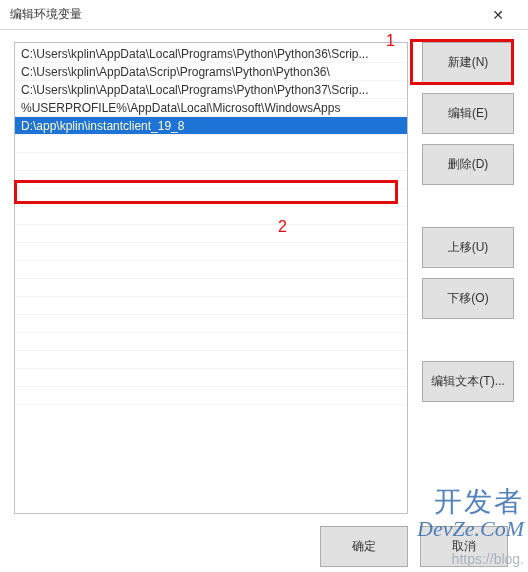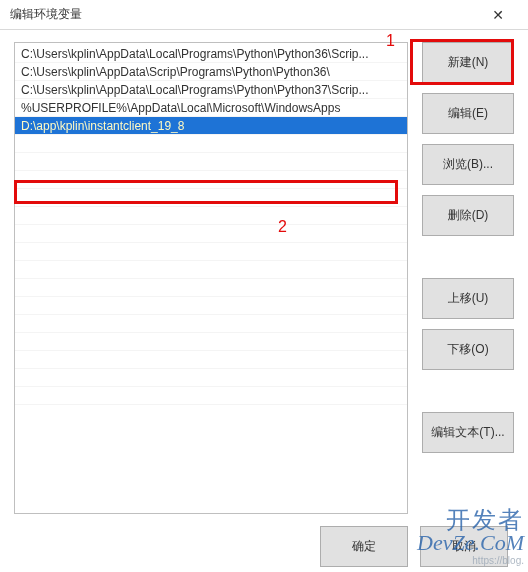--- a/index.html
+++ b/index.html
@@ -128,23 +128,23 @@
   .watermark {
     position: absolute;
     right: 4px;
     bottom: 6px;
     pointer-events: none;
     text-align: right;
     color: #2a64ab;
     opacity: 0.8;
     line-height: 1;
   }
-  .watermark .w1 { font-size: 24px; letter-spacing: 2px; font-family: Liberation Serif, serif; }
+  .watermark .w1 { font-size: 28px; letter-spacing: 2px; font-family: Liberation Mono, monospace; }
   .watermark .w2 { font-size: 22px; font-family: "Times New Roman", serif; font-style: italic; }
-  .watermark .w3 { font-size: 10px; color: #9aa7b5; margin-top: 2px; }
+  .watermark .w3 { font-size: 14px; color: #9aa7b5; margin-top: 12px; }
 </style>
 </head>
 <body>
 
 <div class="titlebar">
   <span class="title">编辑环境变量</span>
   <span class="close-icon">✕</span>
 </div>
 
 <div class="client">
@@ -169,21 +169,20 @@
       <div class="row"></div>
       <div class="row"></div>
       <div class="row"></div>
       <div class="row"></div>
     </div>
   </div>
 
   <div class="sidebtns">
     <div class="btn">新建(N)</div>
     <div class="btn">编辑(E)</div>
-    <div class="btn">浏览(B)...</div>
     <div class="btn">删除(D)</div>
     <div style="height:22px"></div>
     <div class="btn">上移(U)</div>
     <div class="btn">下移(O)</div>
     <div style="height:22px"></div>
     <div class="btn">编辑文本(T)...</div>
     <div class="spacer"></div>
   </div>
 </div>
 

